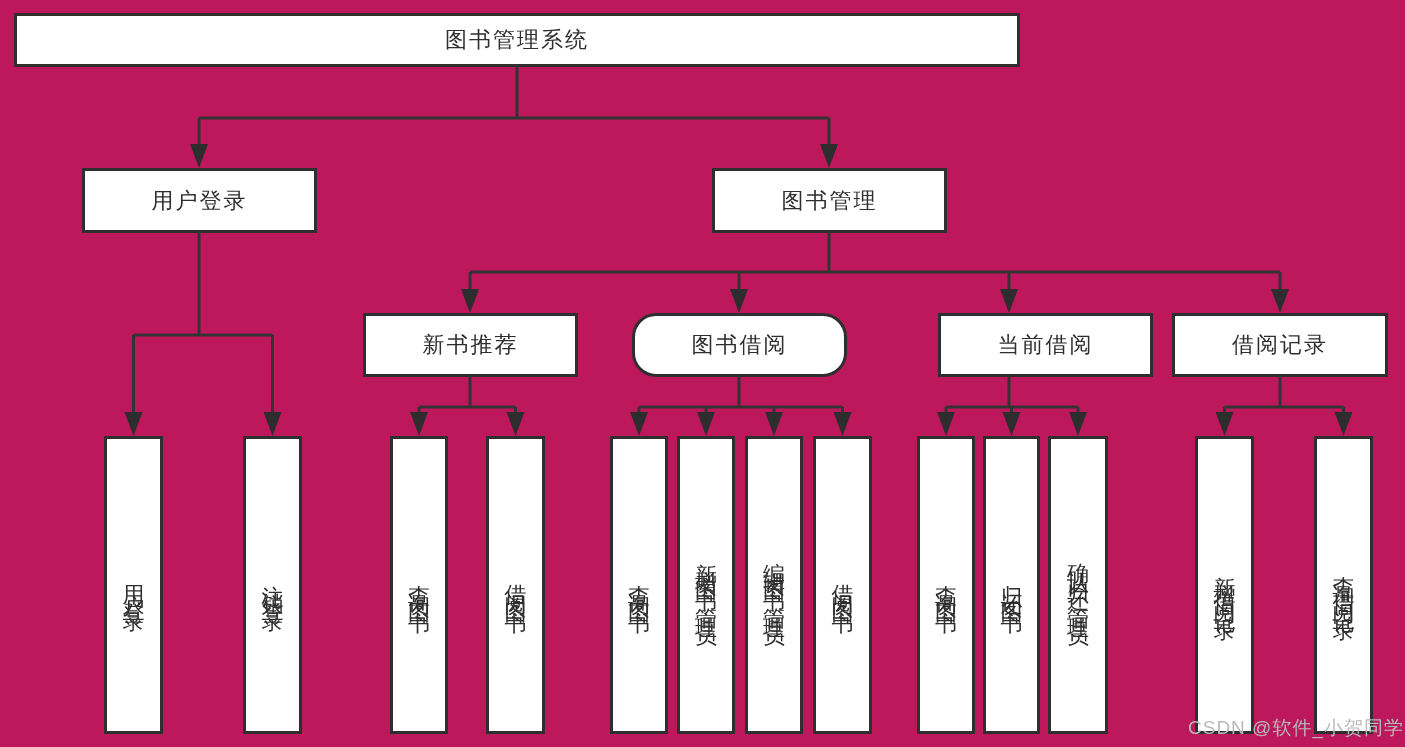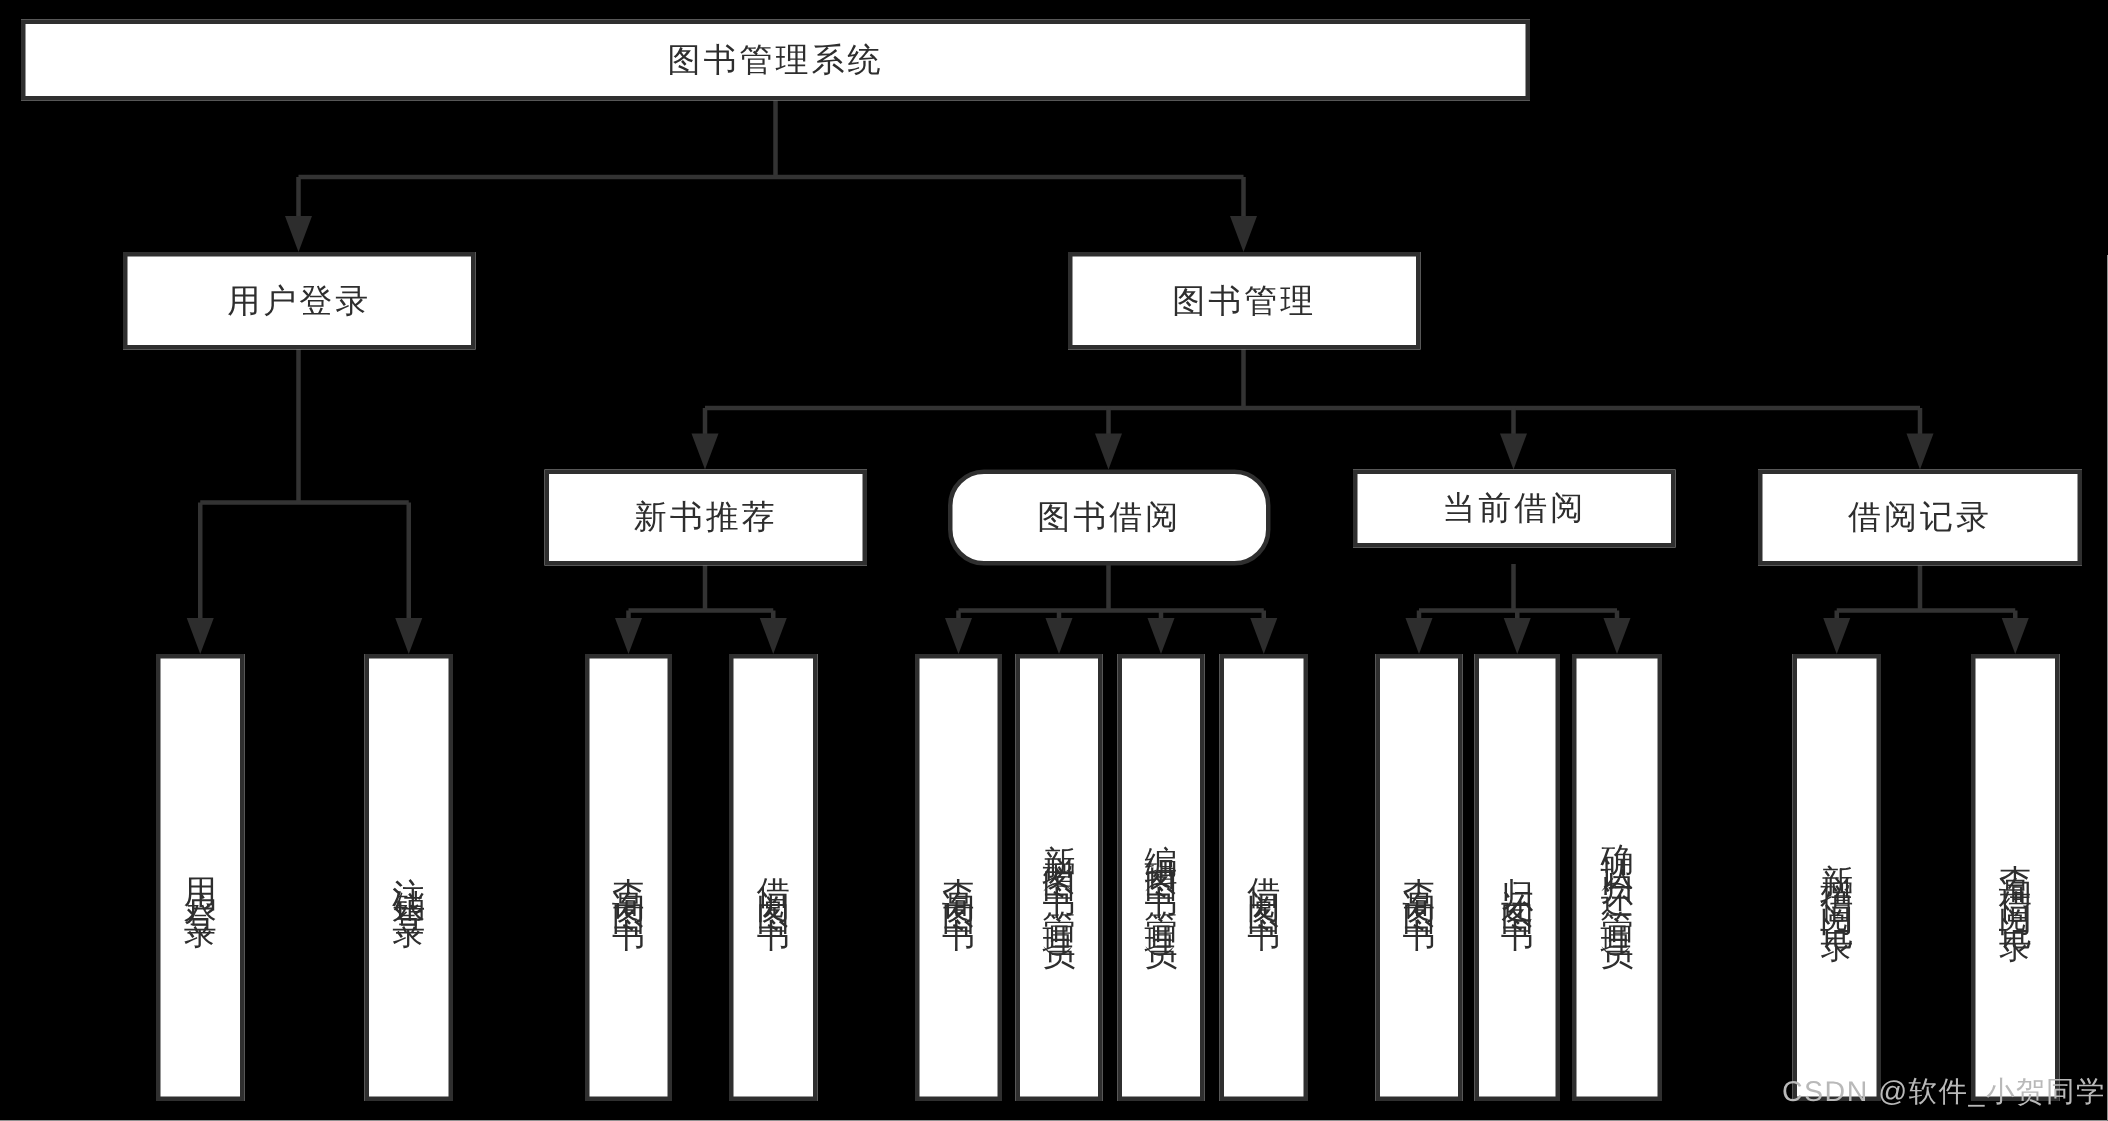--- a/index.html
+++ b/index.html
@@ -4,21 +4,21 @@
 <style>
   html, body {
     margin: 0;
     padding: 0;
     background: #ffffff;
   }
   .canvas {
     position: relative;
     width: 1405px;
     height: 747px;
-    background: #000000;
+    background: #be185d;
     font-family: "Liberation Sans", "DejaVu Sans", sans-serif;
     overflow: hidden;
   }
   .connectors {
     position: absolute;
     left: 0; top: 0;
     width: 1405px;
     height: 747px;
     z-index: 1;
   }
@@ -128,21 +128,21 @@
     </g>
   </svg>
 
   <div class="node" style="left:14px; top:13px; width:1006px; height:54px;">图书管理系统</div>
 
   <div class="node" style="left:82px; top:168px; width:235px; height:65px;">用户登录</div>
   <div class="node" style="left:363px; top:313px; width:215px; height:64px;">新书推荐</div>
 
   <div class="node" style="left:712px; top:168px; width:235px; height:65px;">图书管理</div>
   <div class="node" style="left:632px; top:313px; width:215px; height:64px;border-radius:24px;">图书借阅</div>
-  <div class="node" style="left:902px; top:313px; width:215px; height:52px;">当前借阅</div>
+  <div class="node" style="left:938px; top:313px; width:215px; height:64px;">当前借阅</div>
   <div class="node" style="left:1172px; top:313px; width:216px; height:64px;">借阅记录</div>
 
   <div class="node leaf" style="left:104px; top:436px; width:59px; height:298px;">用户登录</div>
   <div class="node leaf" style="left:243px; top:436px; width:59px; height:298px;">注销登录</div>
 
   <div class="node leaf" style="left:390px; top:436px; width:58px; height:298px;">查询图书</div>
   <div class="node leaf" style="left:486px; top:436px; width:59px; height:298px;">借阅图书</div>
 
   <div class="node leaf" style="left:610px; top:436px; width:58px; height:298px;">查询图书</div>
   <div class="node leaf" style="left:677px; top:436px; width:58px; height:298px;">新增图书（管理员）</div>

